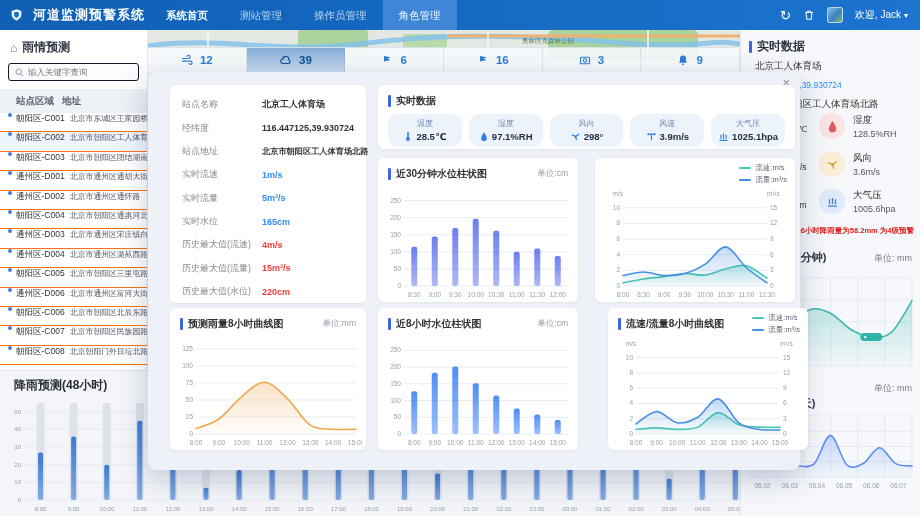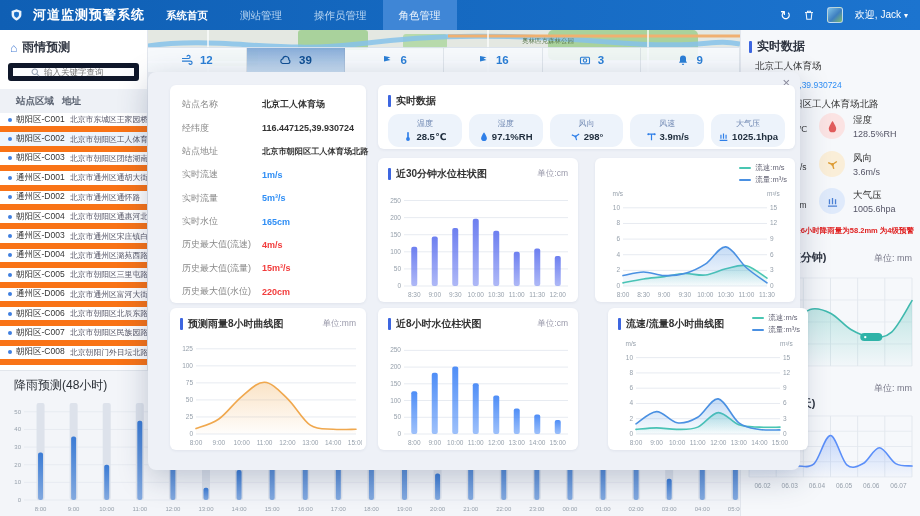--- a/index.html
+++ b/index.html
@@ -20,32 +20,32 @@
   #welcome{font-size:10px;display:flex;align-items:center;gap:3px}
   
   #mapstrip{position:absolute;left:148px;top:30px;width:592px;height:42px;background:#e4e8e2;overflow:hidden;z-index:1}
   #statsbar{position:absolute;left:148px;top:47px;width:592px;height:25px;background:rgba(248,251,255,.88);border-top:1px solid rgba(140,165,190,.25);display:flex;z-index:2}
   .scell{flex:1;display:flex;align-items:center;justify-content:center;gap:7px;font-size:11.5px;font-weight:bold;color:#2b7fd6;border-right:1px solid rgba(120,140,160,.18)}
   .scell.sel{background:linear-gradient(180deg,rgba(62,122,192,.6),rgba(120,170,220,.35));color:#0f4e92}
   
   #sidebar{position:absolute;left:0;top:30px;width:148px;height:340px;background:#fff;border-right:1px solid #e3e7ee;z-index:3}
   .sb-head{padding:9px 10px 5px;display:flex;align-items:center;gap:5px;font-size:12px;font-weight:bold;color:#2e3440}
   .sb-head .ic{color:#4a7fd4;font-size:12px}
-  .search{margin:2px 8px 8px;height:18px;border:5px solid #0f172a;border-radius:3px;background:#fbfcfe;display:flex;align-items:center;padding:0 18px;gap:4px}
+  .search{margin:2px 8px 8px;height:18px;border:1px solid #0f172a;border-radius:3px;background:#fbfcfe;display:flex;align-items:center;padding:0 6px;gap:4px}
   .search input{border:0;outline:0;background:transparent;font-size:8.5px;width:100%;color:#334}
   .thead{display:flex;background:#eef1f6;height:24px;align-items:center;font-size:9.5px;color:#5a6270;font-weight:bold}
   .th1{padding-left:16px;width:58px}.th2{flex:1;padding-left:4px}
-  .trow{display:flex;height:19.4px;align-items:center;border-bottom:6px solid #f97316;font-size:8.5px;cursor:pointer}
+  .trow{display:flex;height:19.4px;border-bottom:1px solid #f97316;font-size:8.5px;cursor:pointer}
   .trow.sel{background:#eef5fd}
   .dot{width:4px;height:4px;border-radius:50%;background:#3f7fe0;margin:0 4px 0 8px;flex:none}
   .sid{width:54px;color:#333;white-space:nowrap}
   .addr{flex:1;color:#556;font-size:7.8px;white-space:nowrap;overflow:hidden}
   
   #bottom{position:absolute;left:0;top:370px;width:795px;height:146px;background:#f3f5f9;border-top:1px solid #e2e6ec;z-index:3}
-  #bp-title{position:absolute;left:14px;top:6px;font-size:12px;font-weight:normal;color:#2a2f36}
+  #bp-title{position:absolute;left:14px;top:6px;font-size:12px;font-weight:bold;color:#2a2f36}
   #ch-rain48{position:absolute;left:6px;top:26px;width:783px;height:116px}
   
   #rpanel{position:absolute;left:740px;top:30px;width:180px;height:486px;background:#f6f8fb;border-left:1px solid #e3e7ee;z-index:3}
   .rp-head{position:absolute;left:8px;top:8px;display:flex;align-items:center;gap:5px;font-size:12px;font-weight:bold;color:#2e3440}
   .vbar{width:3px;height:12px;background:#3d66e0;border-radius:1px}
   .rp-line{position:absolute;font-size:9.5px;color:#333;white-space:nowrap}
   .rp-line.small{font-size:8.5px;color:#2f8ef5}
   .rstat{position:absolute;left:78px;display:flex;align-items:center;gap:8px}
   .rcirc{width:26px;height:26px;border-radius:50%;display:flex;align-items:center;justify-content:center;flex:none}
   .rcirc.pink{background:#fbe3e3}.rcirc.amber{background:#faeed8}.rcirc.blue{background:#dfeafb}

